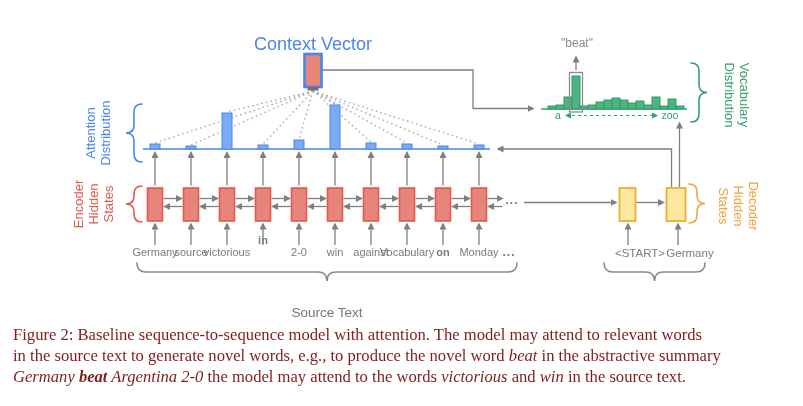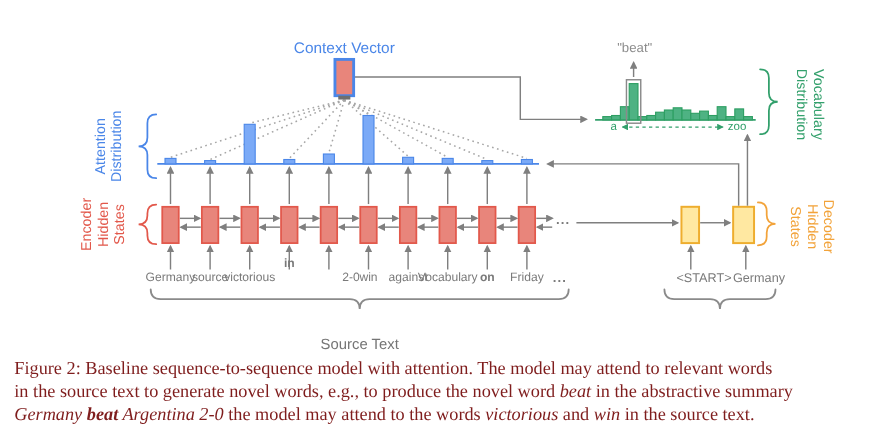--- a/index.html
+++ b/index.html
@@ -9,21 +9,21 @@
   .olabel{position:absolute;transform:translate(-50%,-50%);white-space:pre-line;
           text-align:center;line-height:1.14;}
   .vccw{transform:translate(-50%,-50%) rotate(-90deg);}
   .vcw{transform:translate(-50%,-50%) rotate(90deg);}
   .blue{color:#4a86e8;}
   .red{color:#e2584b;}
   .green{color:#33a06c;}
   .orange{color:#f2a33a;}
   .gray{color:#757575;margin-top:15px;}
   .lgray{color:#8c8c8c;}
-  .f14{font-size:14px;}
+  .f14{font-size:18px;}
   .f13{font-size:13px;}
   .f12{font-size:12px;}
   .f11{font-size:10.5px;}
   .src-word{position:absolute;transform:translate(-50%,-50%);font-size:11px;color:#7a7a7a;
             white-space:nowrap;}
   .dec-word{position:absolute;transform:translate(-50%,-50%);font-size:11.5px;color:#7a7a7a;
             white-space:nowrap;margin-left:12px;}
   .ellip{position:absolute;transform:translate(-50%,-50%);font-size:12px;color:#7a7a7a;
          font-weight:bold;letter-spacing:1px;}
   #caption{position:absolute;left:13px;top:324px;width:782px;
@@ -186,26 +186,26 @@
 
   <div class="ellip" style="left:509px;top:252px;">...</div>
 
   <div class="ellip" style="left:512px;top:200px;">...</div>
 
   <div id="source-words">
       <span class="src-word" style="left: 155px; top: 252px;">Germany</span>
       <span class="src-word" style="left: 191px; top: 252px;">source</span>
       <span class="src-word" style="left: 227px; top: 252px;">victorious</span>
       <span class="src-word" style="left: 263px; top: 240px; font-weight: bold;">in</span>
-      <span class="src-word" style="left: 299px; top: 252px; margin-left: 20px;">2-0</span>
+      <span class="src-word" style="left: 299px; top: 252px;">2-0</span>
       <span class="src-word" style="left: 335px; top: 252px;">win</span>
       <span class="src-word" style="left: 371px; top: 252px;">against</span>
       <span class="src-word" style="left: 407px; top: 252px;">Vocabulary</span>
       <span class="src-word" style="left: 443px; top: 252px; font-weight: bold;">on</span>
-      <span class="src-word" style="left: 479px; top: 252px;">Friday</span>
+      <span class="src-word" style="left: 479px; top: 252px;">Monday</span>
     </div>
   <div id="decoder-words">
       <span class="dec-word" style="left: 628px; top: 253px;">&lt;START&gt;</span>
       <span class="dec-word" style="left: 678px; top: 253px;">Germany</span>
     </div>
 
   <div id="caption"><span>Figure 2: Baseline sequence-to-sequence model with attention. The model may attend to relevant words</span><br><span>in the source text to generate novel words, e.g., to produce the novel word </span><span class="i">beat</span><span> in the abstractive summary</span><br><span class="i">Germany </span><span class="bi">beat</span><span class="i"> Argentina 2-0</span><span> the model may attend to the words </span><span class="i">victorious</span><span> and </span><span class="i">win</span><span> in the source text.</span></div>
 </div>
 
 </body></html>

